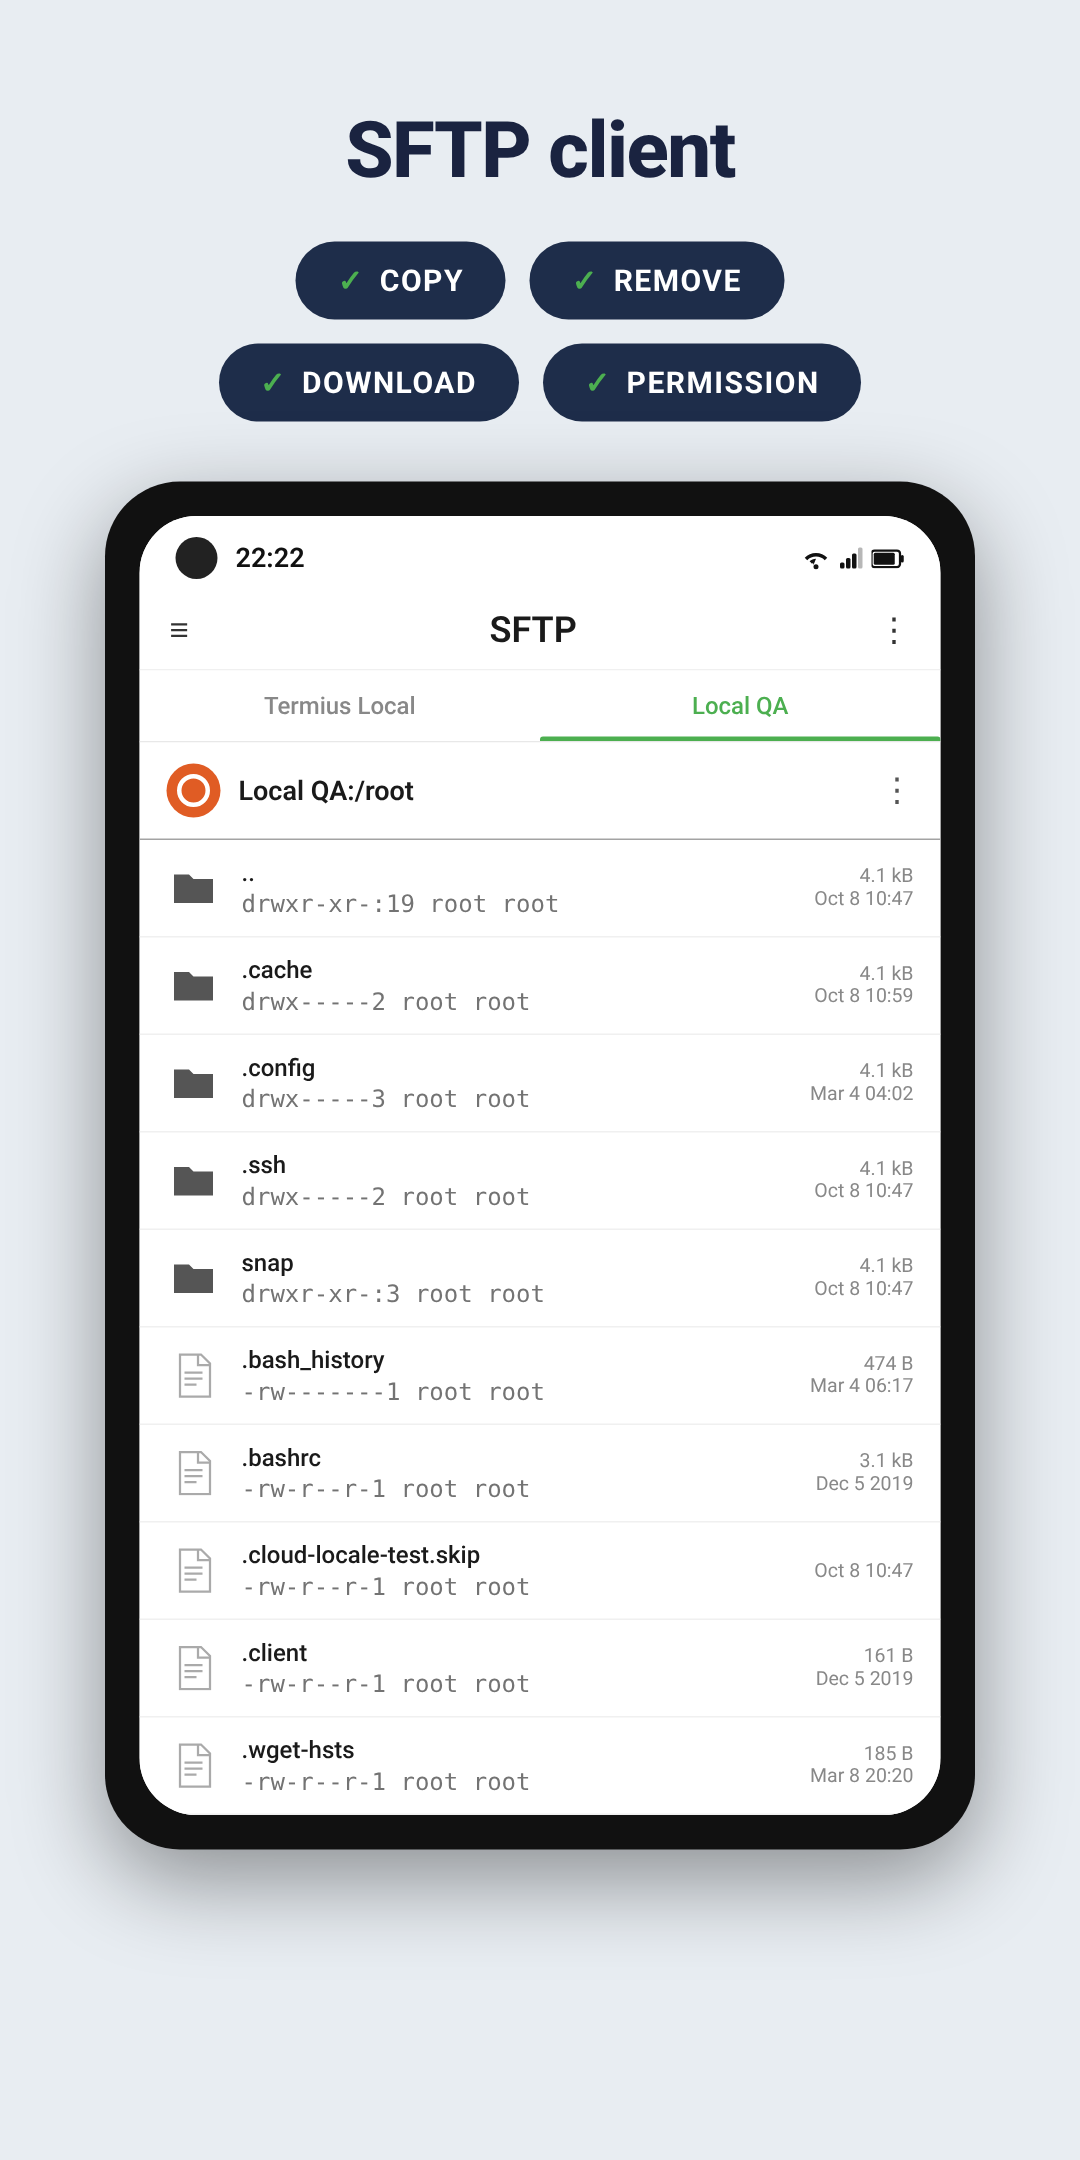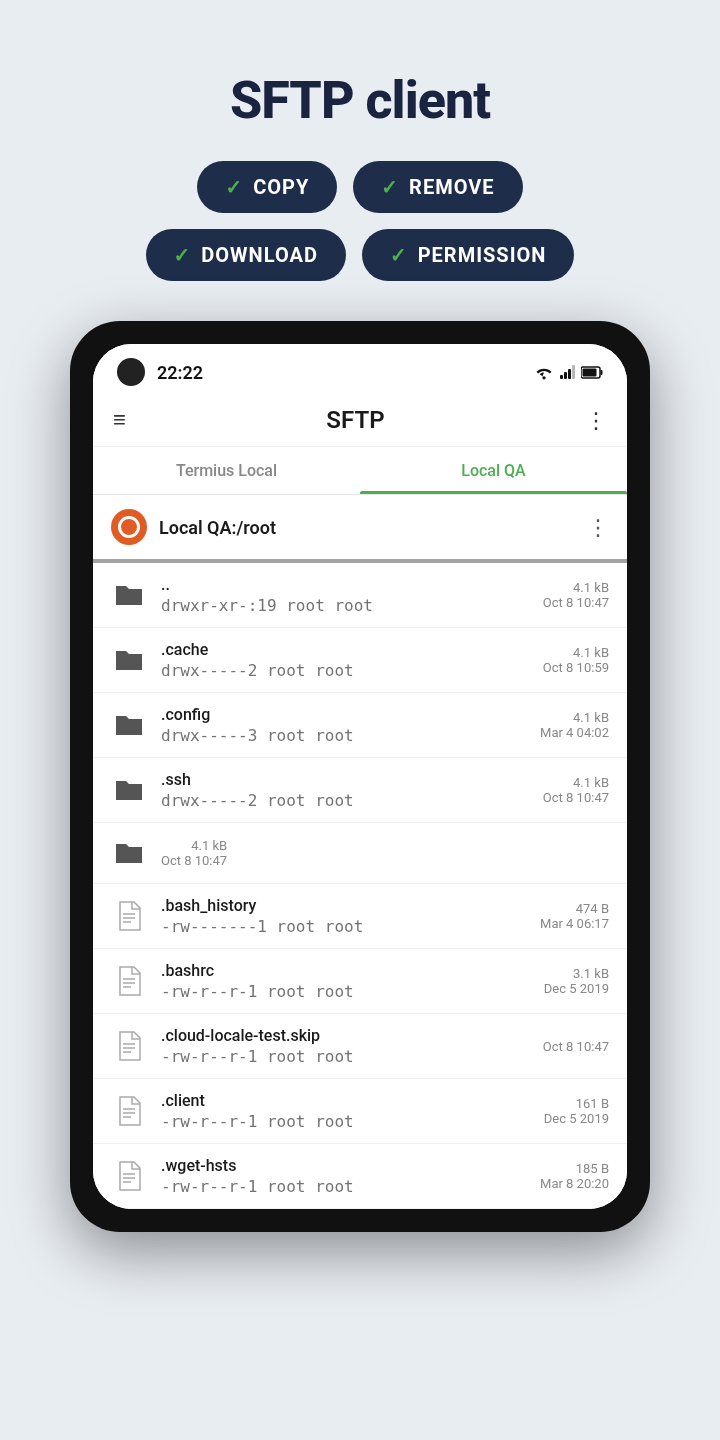--- a/index.html
+++ b/index.html
@@ -175,21 +175,21 @@
       border-radius: 2px 2px 0 0;
     }
 
     
     .dir-header {
       display: flex;
       align-items: center;
       justify-content: space-between;
       padding: 14px 18px;
       background: #fff;
-      border-bottom: 4px solid #a3a3a3;
+      border-bottom: 1px solid #a3a3a3;
     }
 
     .dir-info {
       display: flex;
       align-items: center;
       gap: 12px;
     }
 
     .ubuntu-icon {
       width: 36px;
@@ -443,20 +443,24 @@
             <div class="file-date">Oct 8 10:47</div>
           </div>
         </div>
 
         <div class="file-item">
           <div class="file-icon">
             <svg width="30" height="26" viewBox="0 0 30 26" fill="#555">
               <path d="M2 4h10l3 3h13v16H2V4z"></path>
             </svg>
           </div>
+          <div class="file-info">
+            <div class="file-name">snap</div>
+            <div class="file-meta">drwxr-xr-:3 root root</div>
+          </div>
           <div class="file-details">
             <div class="file-size">4.1 kB</div>
             <div class="file-date">Oct 8 10:47</div>
           </div>
         </div>
 
         <div class="file-item">
           <div class="file-icon">
             <svg width="26" height="30" viewBox="0 0 26 30" fill="none" stroke="#aaa" stroke-width="1.5">
               <path d="M4 1h14l6 6v22H4V1z" fill="white" stroke="#aaa"></path>

